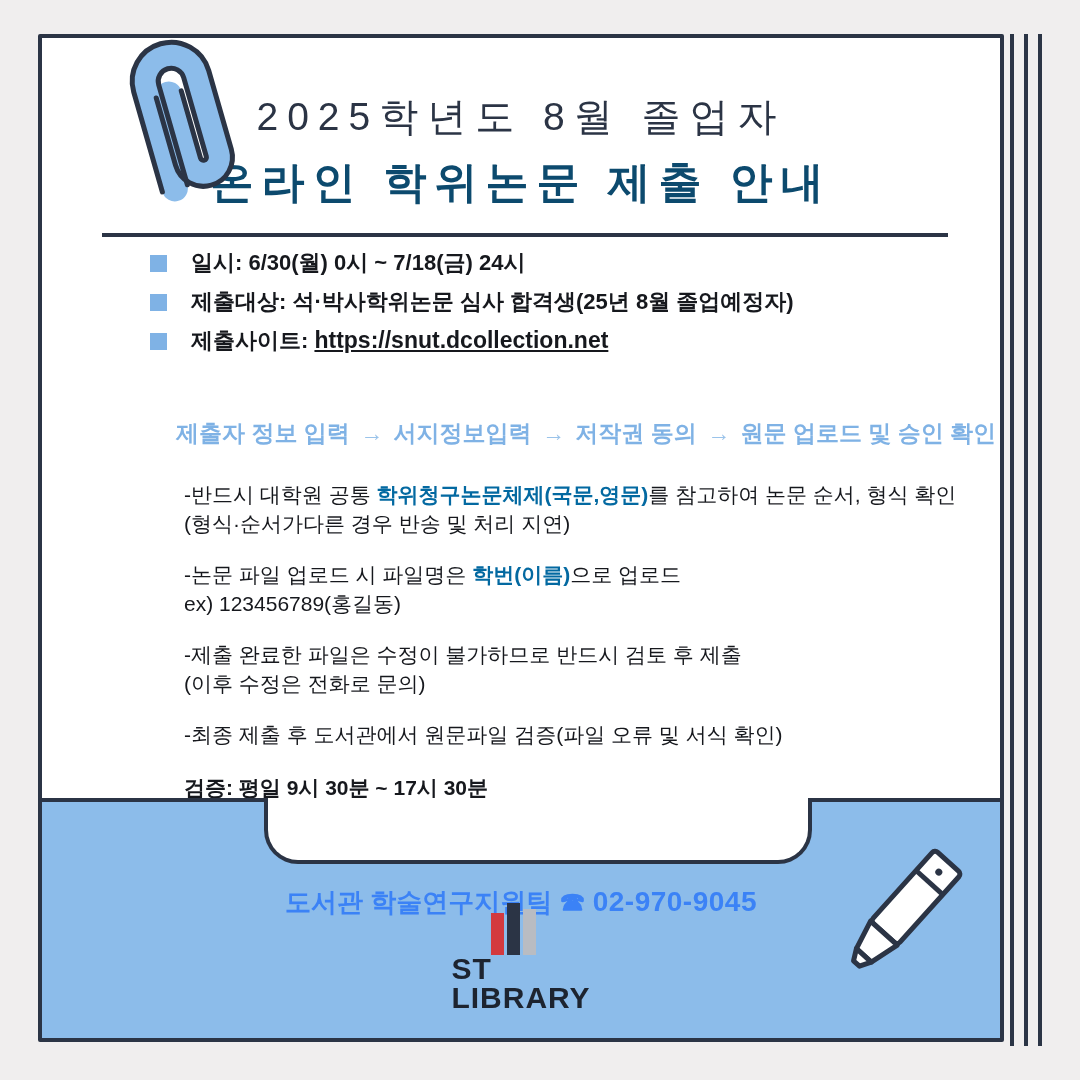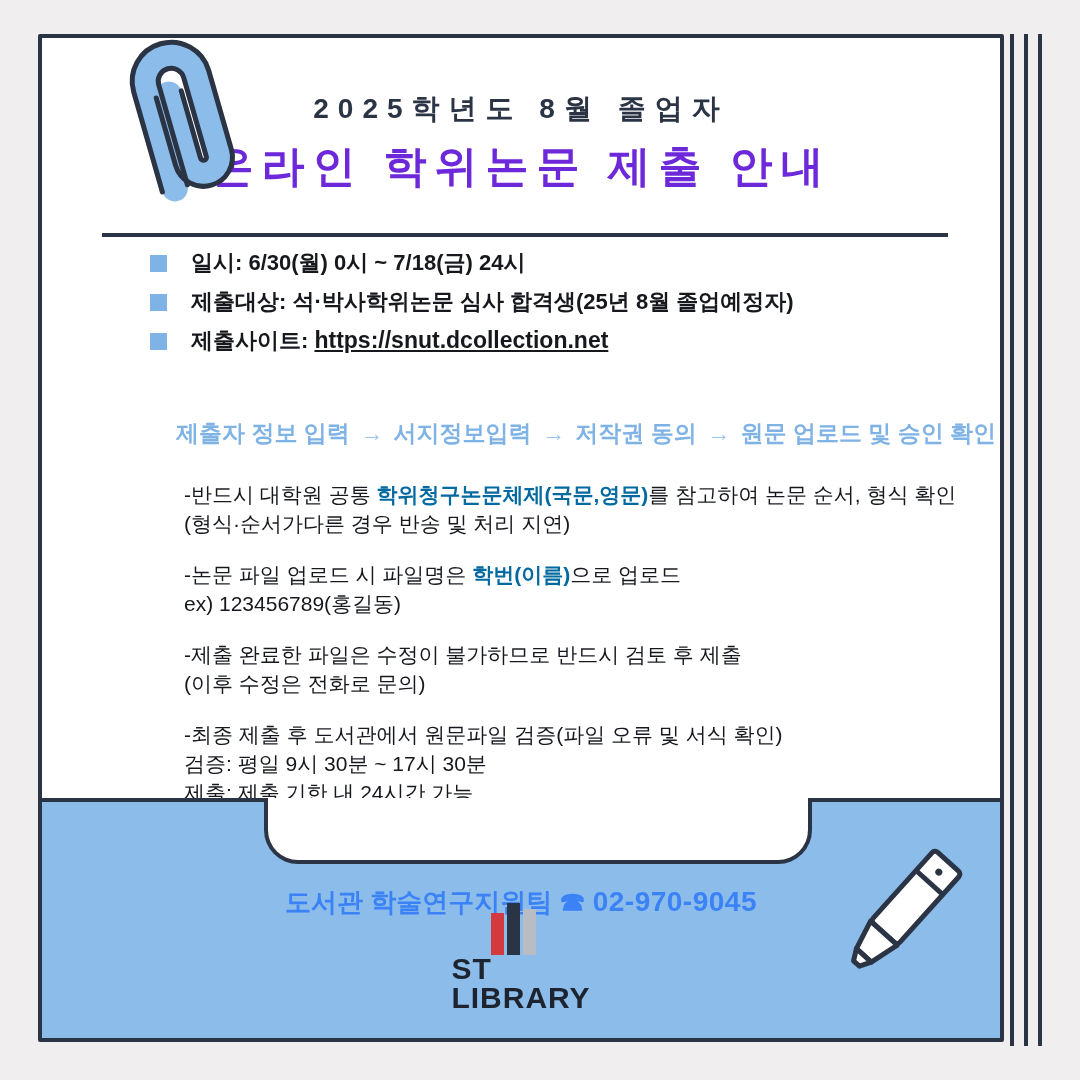--- a/index.html
+++ b/index.html
@@ -76,30 +76,30 @@
 
   
   .header {
     position: absolute;
     left: 0;
     top: 52px;
     width: 100%;
     text-align: center;
   }
   .title-small {
-    font-size: 28px;
+    font-size: 39px;
     letter-spacing: 9px;
     color: #2b3445;
-    font-weight: 700;
+    font-weight: 400;
   }
   .title-big {
     margin-top: 10px;
     font-size: 43px;
     letter-spacing: 8px;
-    color: #6d28d9;
+    color: #0c4a6e;
     font-weight: 700;
   }
   .hr {
     position: absolute;
     left: 60px;
     top: 195px;
     width: 846px;
     height: 4px;
     background: #2b3445;
   }
@@ -161,21 +161,21 @@
     width: 820px;
     color: #16181d;
   }
   .para { margin-bottom: 22px; }
   .line {
     font-size: 21px;
     line-height: 29px;
     white-space: nowrap;
     font-weight: 500;
   }
-  .line.bold { font-weight: 400; }
+  .line.bold { font-weight: 700; margin-top: 24px; }
   .hl {
     color: #0369a1;
     font-weight: 700;
   }
 
   
   .footer-text {
     position: absolute;
     left: 0;
     bottom: 118px;

